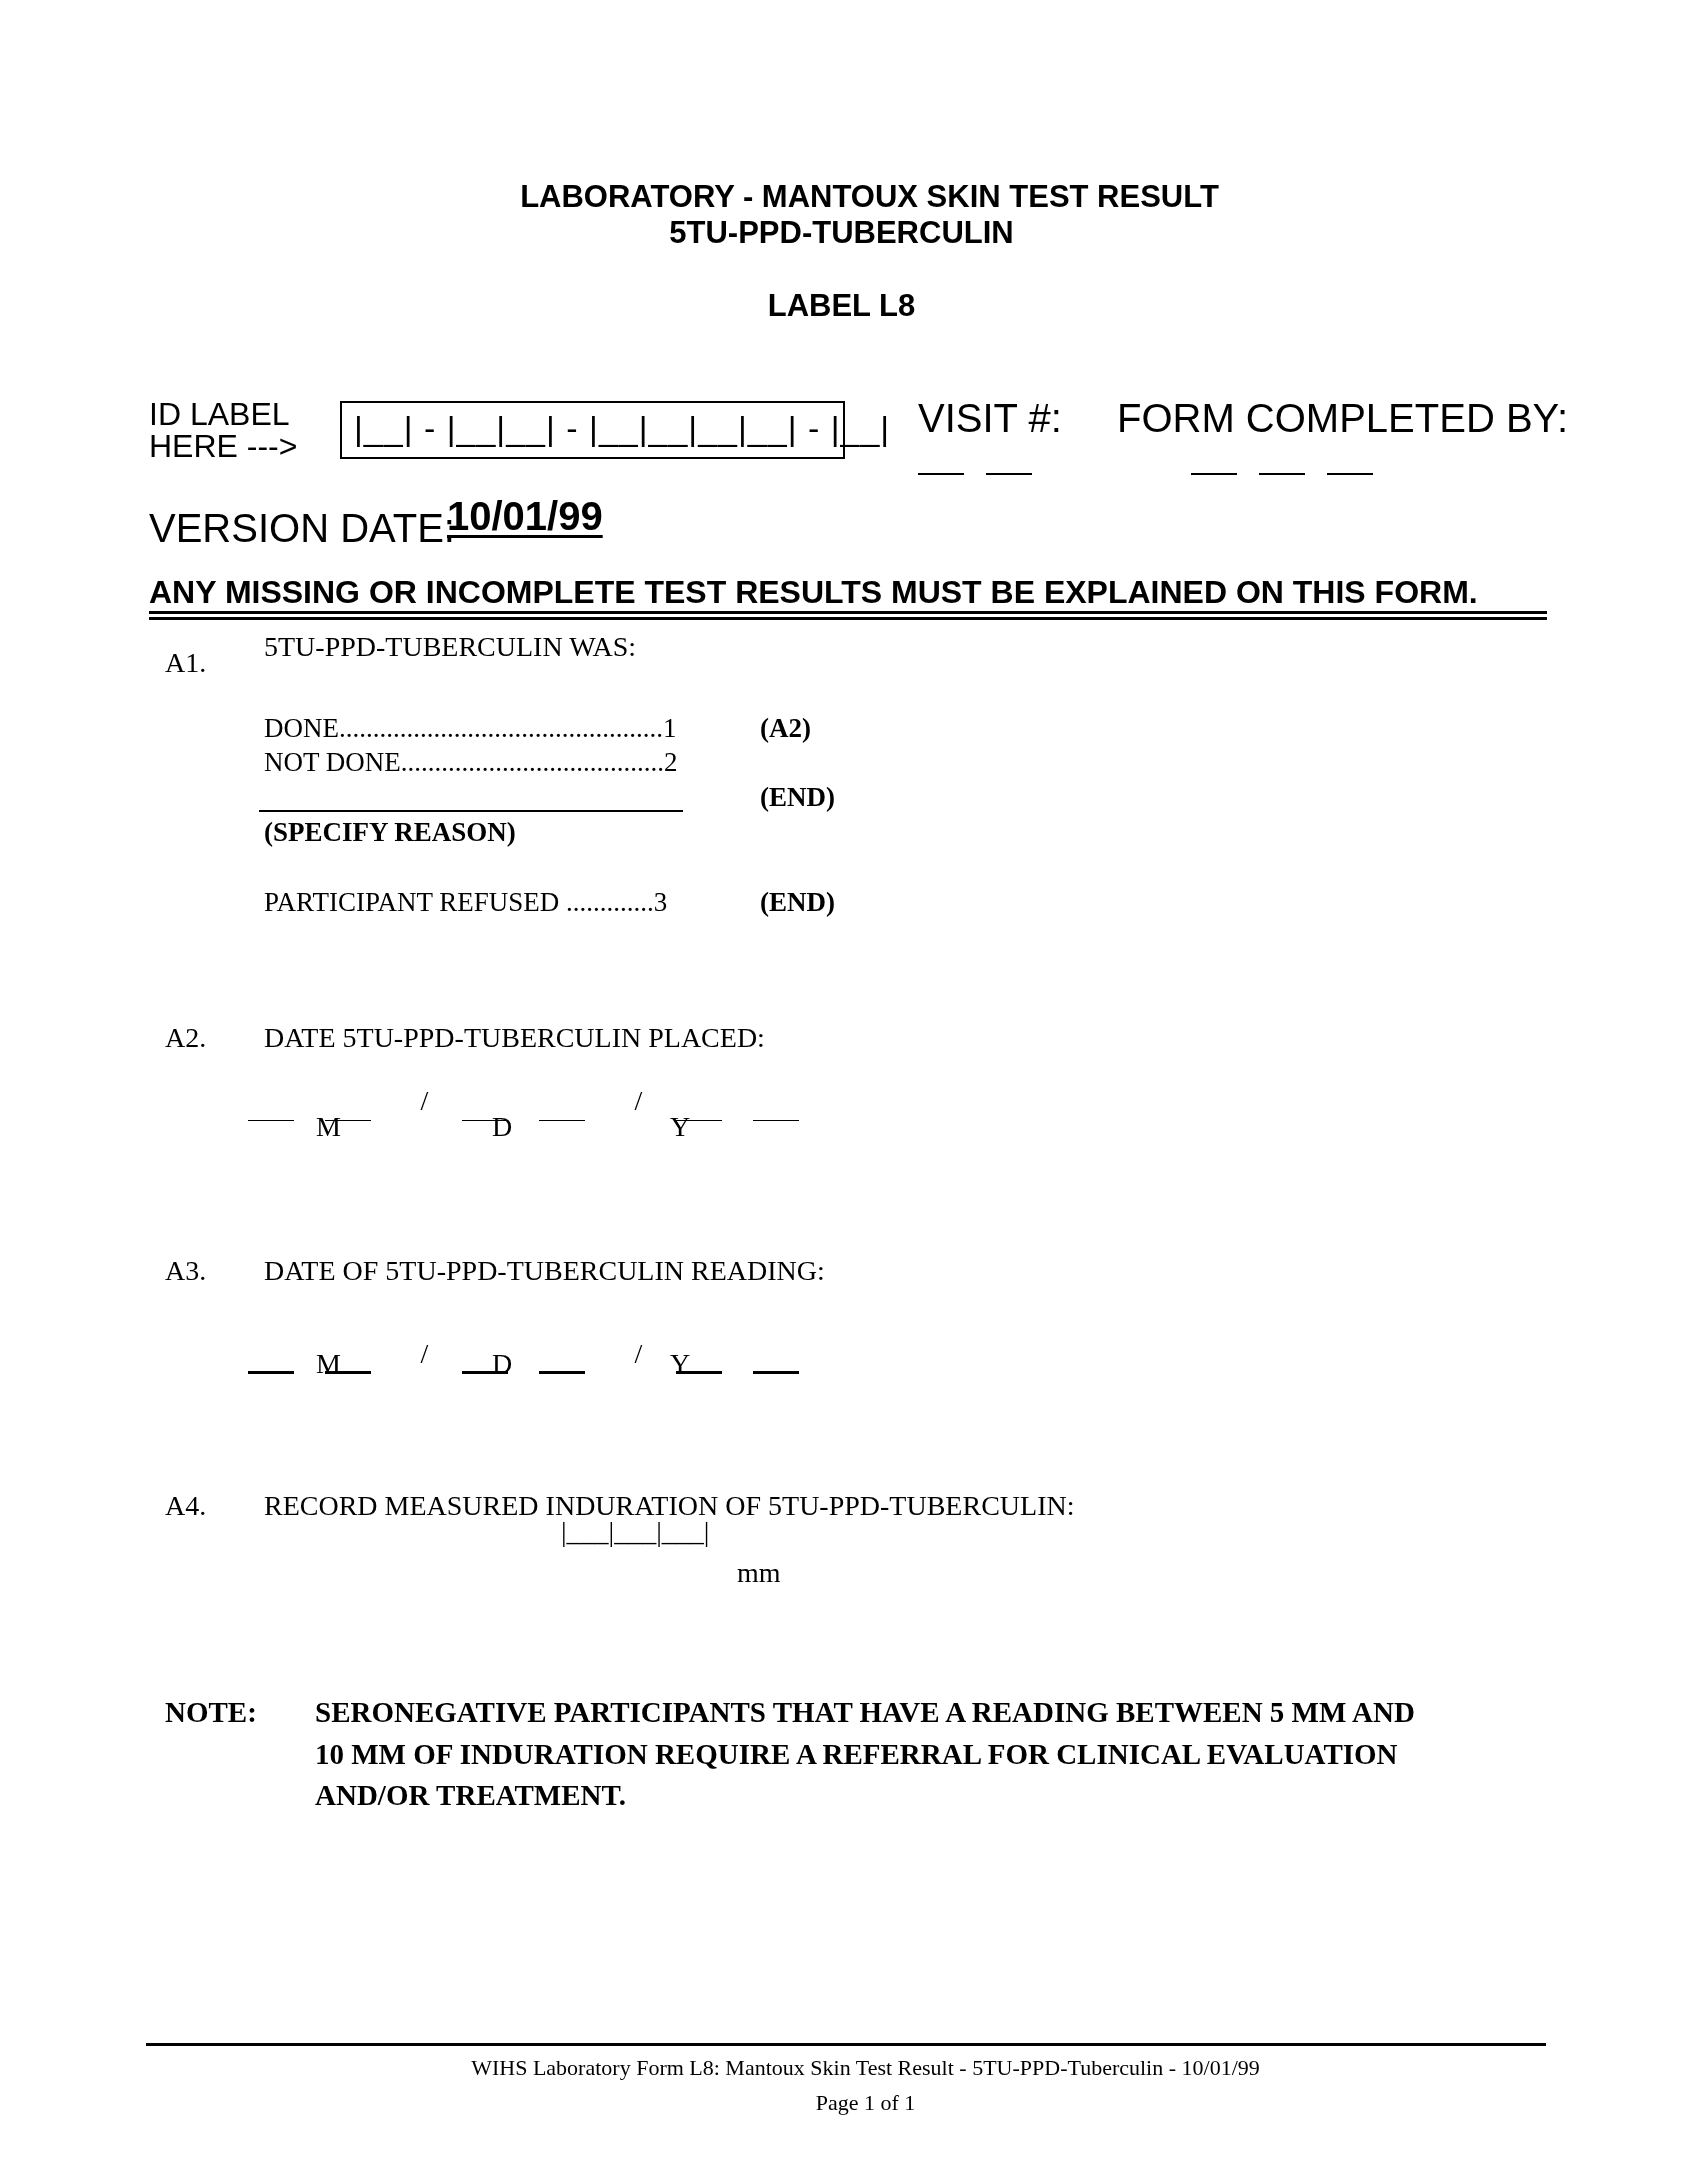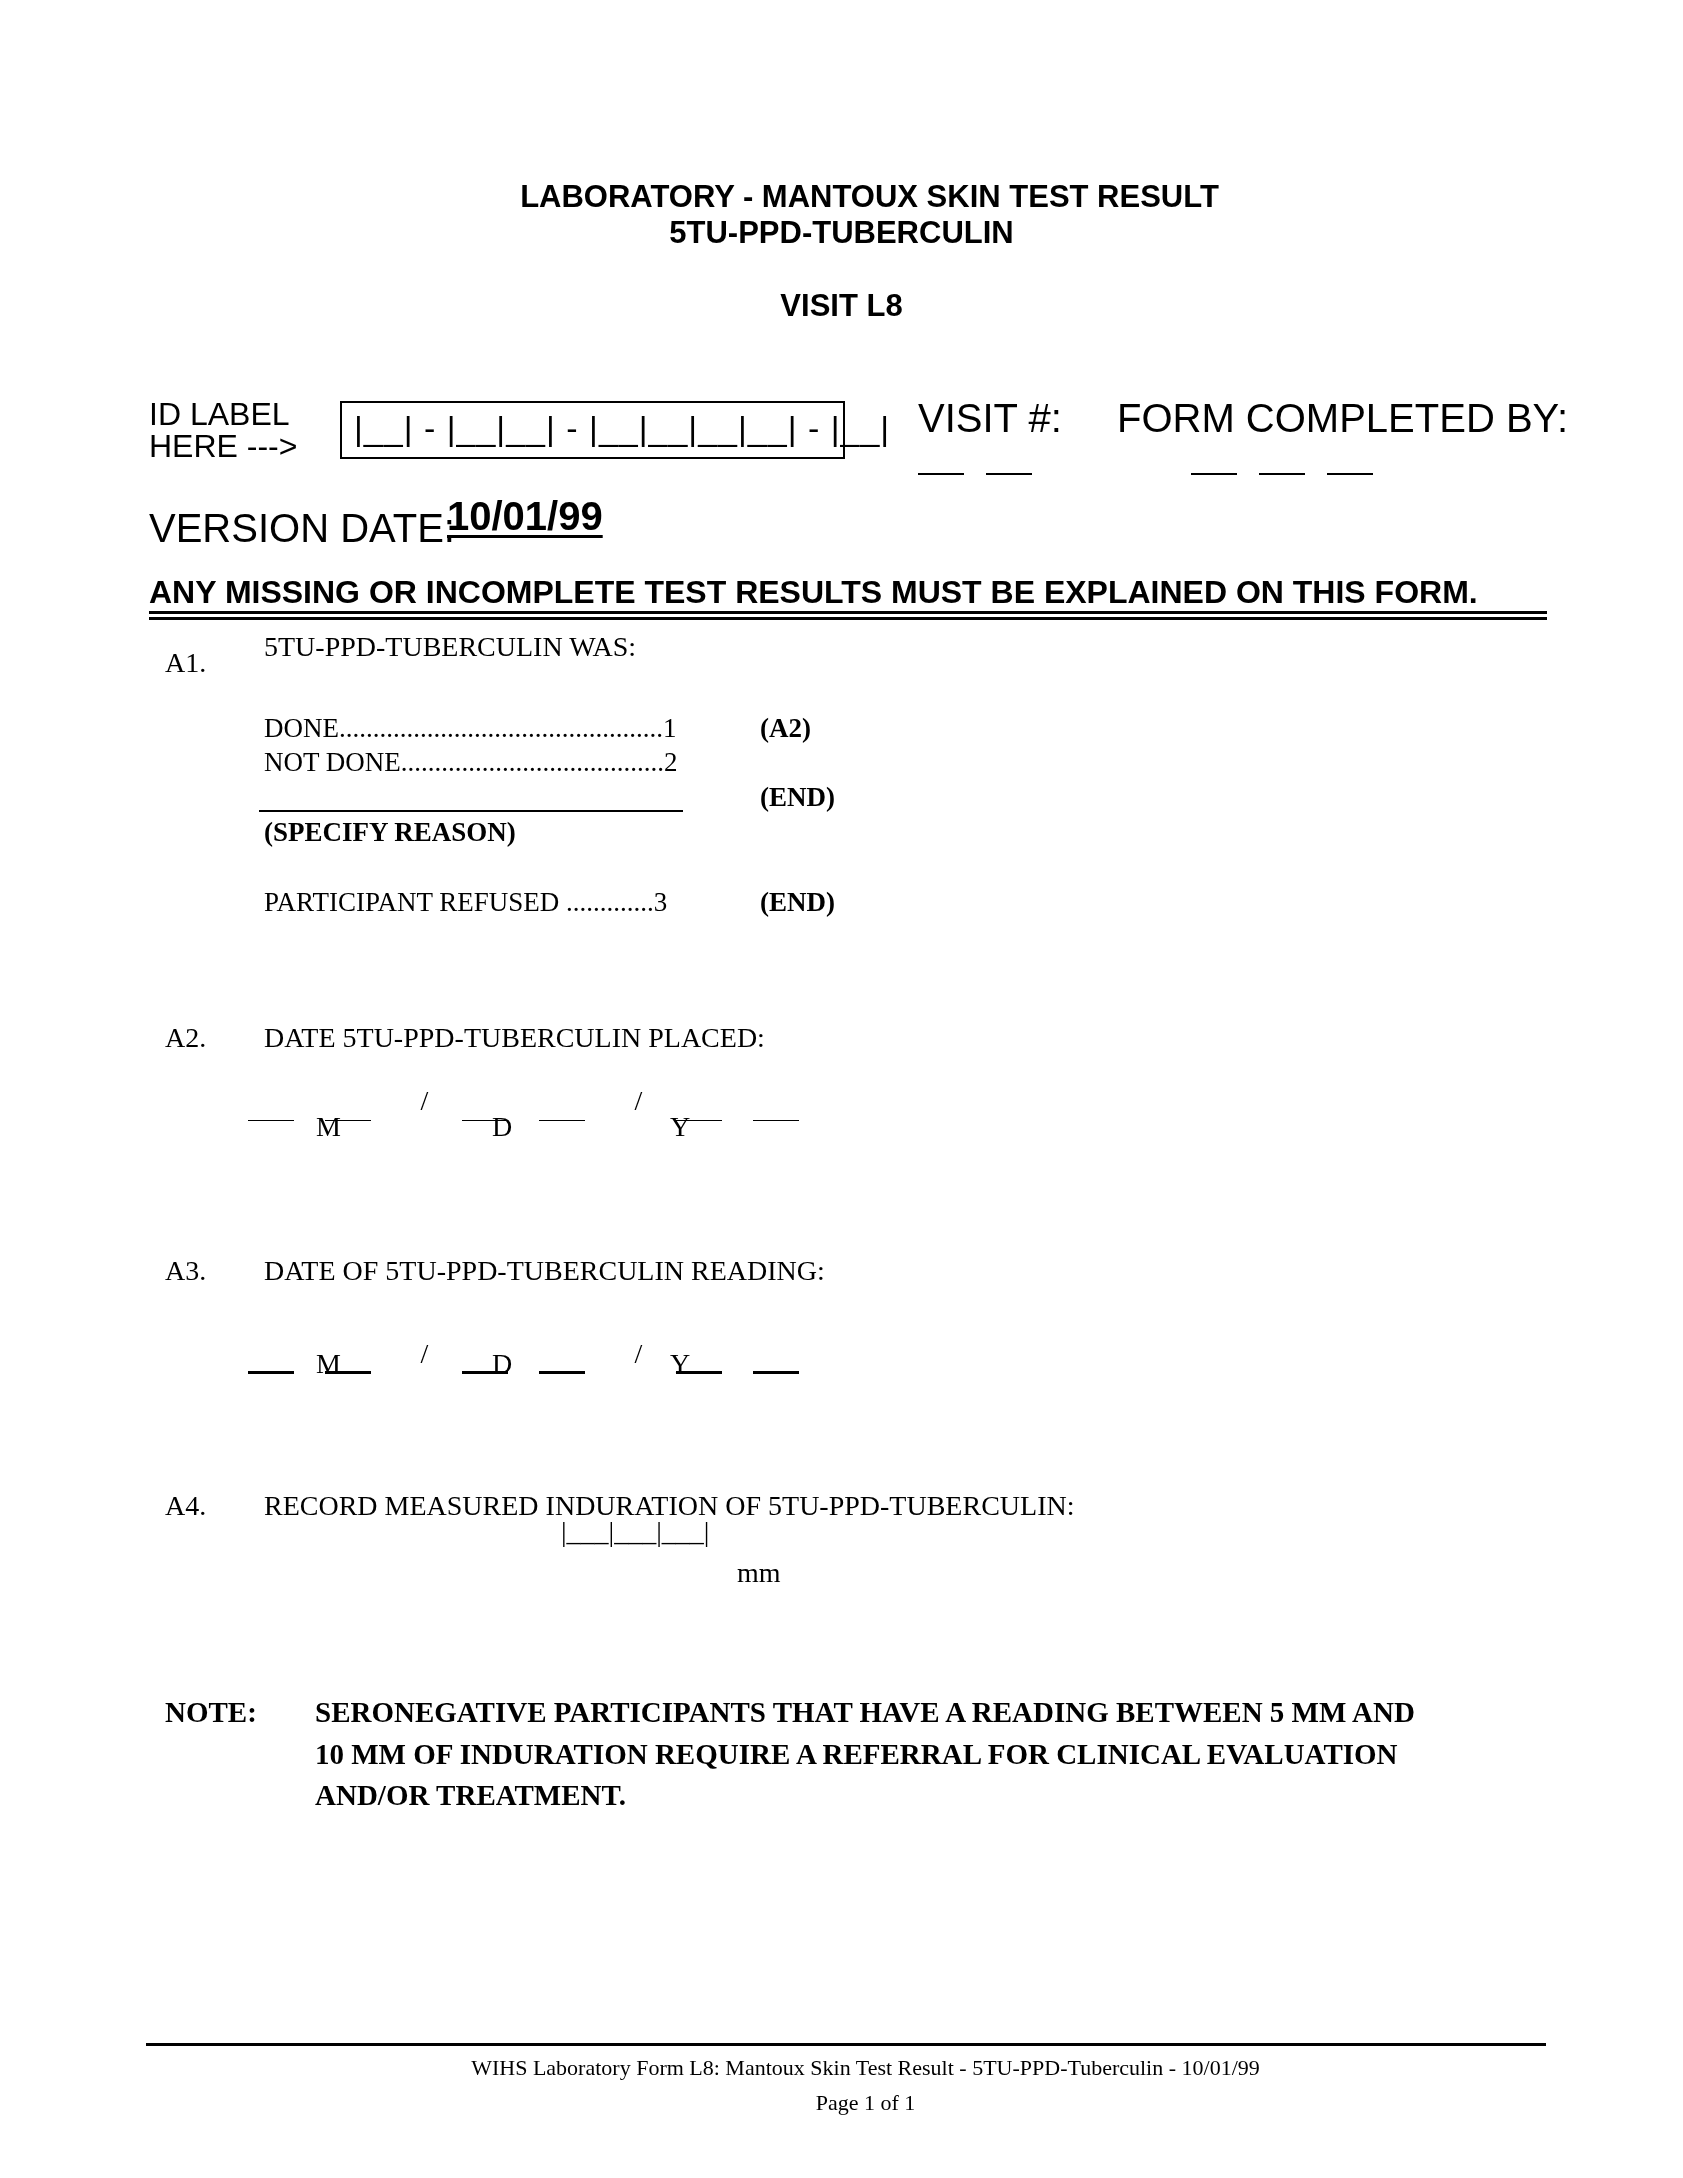--- a/index.html
+++ b/index.html
@@ -38,21 +38,21 @@
   .note { font-weight: bold; font-size: 29px; line-height: 42px; }
 
   .footer-rule { left: 146px; width: 1400px; height: 3px; background: #000; }
   .footer-text { font-size: 22px; text-align: center; left: 8px; width: 1683px; }
 </style>
 </head>
 <body>
 
 <div class="abs sans title" style="top:179px;margin-left:28px;">LABORATORY - MANTOUX SKIN TEST RESULT</div>
 <div class="abs sans title" style="top:215px;">5TU-PPD-TUBERCULIN</div>
-<div class="abs sans title" style="top:288px;">VISIT L8</div>
+<div class="abs sans title" style="top:288px;">LABEL L8</div>
 
 <div class="abs sans idlabel" style="left:149px; top:398px;">
   <div>ID LABEL</div>
   <div>HERE ---&gt;</div>
 </div>
 <div class="abs idbox" style="left:340px; top:401px; width:505px; height:58px;">
   <div class="abs sans idbox-inner" style="left:12px; top:6px;">|__| - |__|__| - |__|__|__|__| - |__|</div>
 </div>
 
 <div class="abs sans hdr" style="left:918px; top:396px;">VISIT #:</div>

